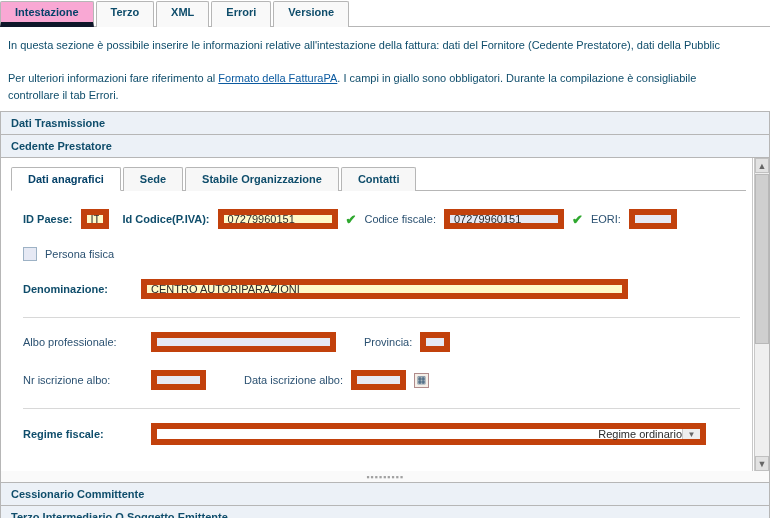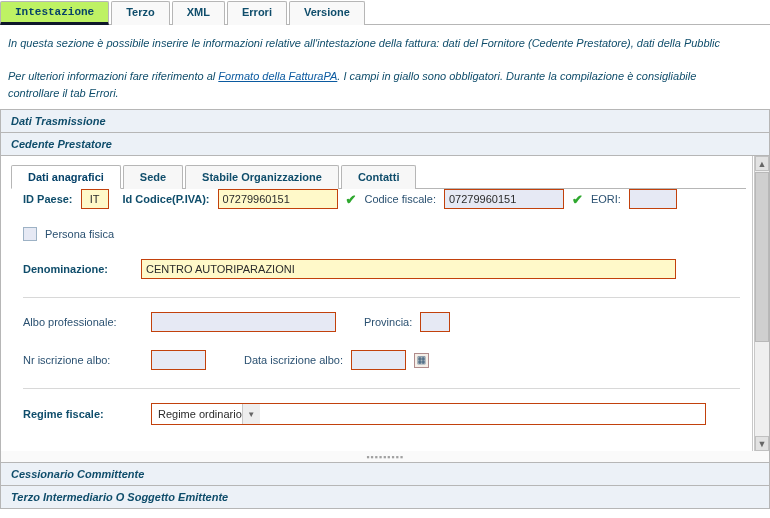--- a/index.html
+++ b/index.html
@@ -22,44 +22,41 @@
     margin-right: 2px;
     background: #f9f9f9;
     color: #0f4d6b;
     font-weight: bold;
     cursor: pointer;
     border-radius: 2px 2px 0 0;
     position: relative;
     top: 1px;
   }
   .tabs-top .tab.active {
-    background: #bef264;
-    border-bottom: 3px solid #0f172a;
+    background: #f9a8d4;
+    border-bottom: 5px solid #0f172a;
     color: #064269;
-    font-family: Liberation Mono, monospace;
   }
   .intro {
     padding: 10px 8px 8px 8px;
-    font-style: italic;
     color: #0f4d6b;
     line-height: 1.5;
   }
   .intro a { color: #0b5aa0; text-decoration: underline; }
   .accordion {
     border-top: 1px solid #b6b6b6;
   }
   .acc-header {
     border: 1px solid #b6b6b6;
     border-top: none;
     background: #ecf1f7;
     padding: 5px 10px;
     font-weight: bold;
     color: #0f4d6b;
     cursor: pointer;
-    font-style: italic;
   }
   .acc-body {
     border-left: 1px solid #b6b6b6;
     border-right: 1px solid #b6b6b6;
     background: #fff;
     position: relative;
   }
   .acc-body-inner {
     padding: 8px 6px 8px 10px;
     margin-right: 16px;
@@ -90,20 +87,21 @@
   .vscroll-thumb {
     position: absolute;
     left: 0; right: 0;
     top: 16px; height: 170px;
     background: #cfcfcf;
     border: 1px solid #b8b8b8;
   }
   .inner-tabs {
     display: flex;
     border-bottom: 1px solid #b6b6b6;
+    margin-bottom: 18px;
   }
   .inner-tabs .itab {
     border: 1px solid #b6b6b6;
     border-bottom: none;
     padding: 5px 16px;
     margin-right: 2px;
     color: #0f4d6b;
     font-weight: bold;
     background: #f7f7f7;
     cursor: pointer;
@@ -123,21 +121,21 @@
     align-items: center;
     margin-bottom: 18px;
     gap: 8px;
   }
   label {
     color: #2b5171;
     white-space: nowrap;
   }
   .bold { font-weight: bold; color: #0f4d6b; }
   input[type="text"], .select {
-    border: 1px solid #c2410c;
+    border: 6px solid #c2410c;
     background: #e6e9f4;
     height: 20px;
     padding: 2px 4px;
     font-size: 11px;
     font-family: inherit;
     color: #2b2b2b;
   }
   input.yellow { background: #fff9c9; }
   .check {
     width: 14px; height: 14px;
@@ -152,21 +150,21 @@
     font-size: 13px;
   }
   hr.sep {
     border: none;
     border-top: 1px solid #d8d8d8;
     margin: 6px 0 14px 0;
   }
   .select {
     display: flex;
     align-items: center;
-    justify-content: flex-start;
+    justify-content: flex-end;
     padding: 0 0 0 6px;
     background: #fff;
     cursor: pointer;
   }
   .select-arrow {
     width: 18px; height: 100%;
     display: flex; align-items: center; justify-content: center;
     background: #eee;
     border-left: 1px solid #c8c8c8;
     font-size: 8px; color: #666;
@@ -242,21 +240,21 @@
           <input type="text" style="width: 48px;" value="">
         </div>
 
         <div class="row">
           <span class="check"></span>
           <label>Persona fisica</label>
         </div>
 
         <div class="row">
           <label class="bold" style="width:110px">Denominazione:</label>
-          <input type="text" class="yellow" style="width: 535px;" value="CENTRO AUTORIPARAZIONI">
+          <input type="text" class="yellow" style="width: 487px;" value="CENTRO AUTORIPARAZIONI">
         </div>
 
         <hr class="sep">
 
         <div class="row">
           <label style="width:120px">Albo professionale:</label>
           <input type="text" style="width: 185px;">
           <label style="margin-left:20px">Provincia:</label>
           <input type="text" style="width: 30px;">
         </div>

